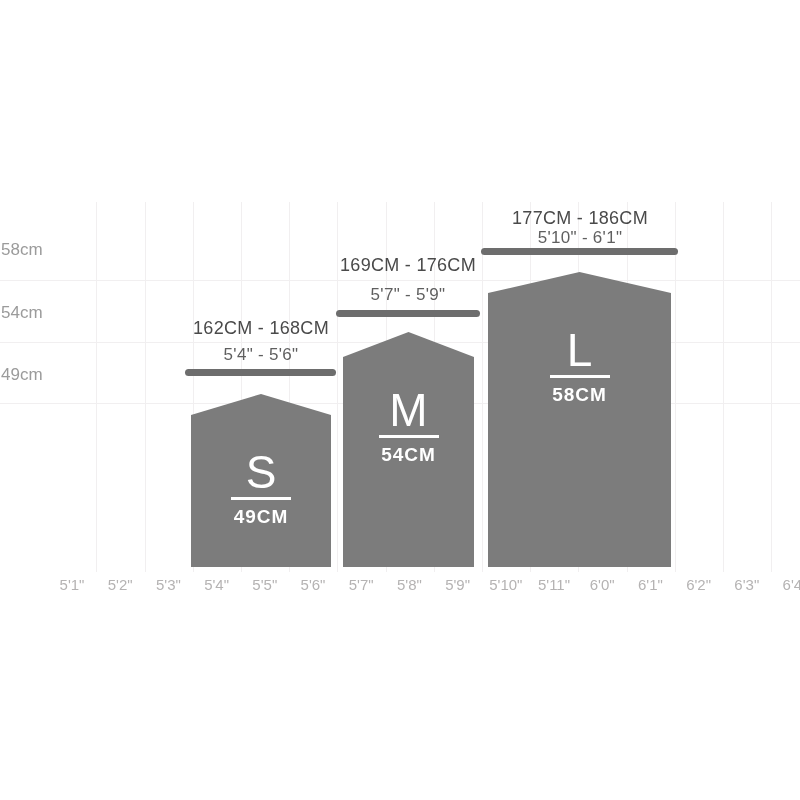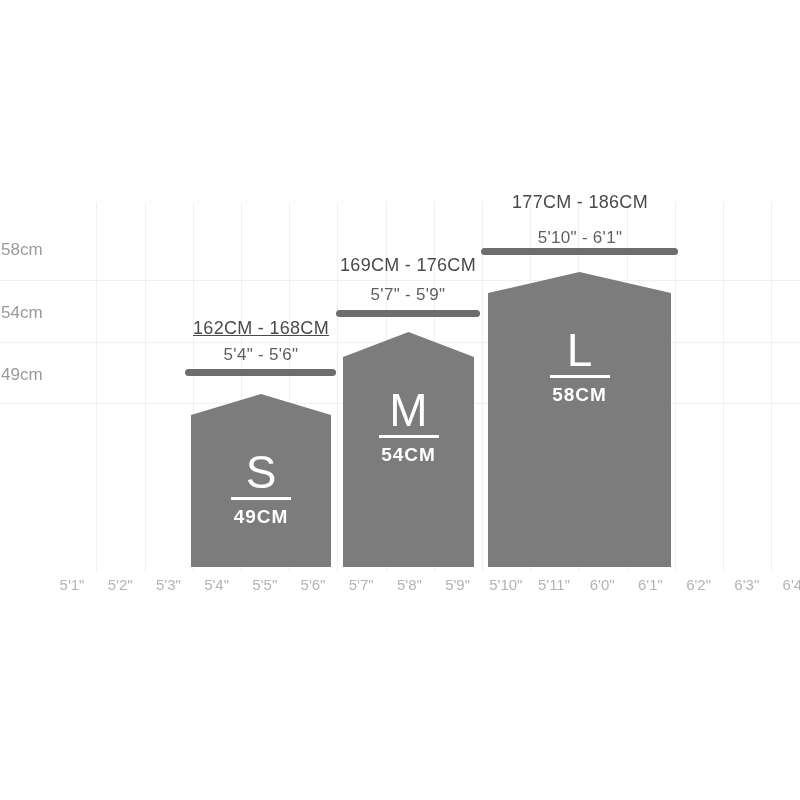--- a/index.html
+++ b/index.html
@@ -20,27 +20,27 @@
   .pent{position:absolute;background:#7c7c7c;
         clip-path:polygon(0 var(--peak),50% 0,100% var(--peak),100% 100%,0 100%);}
   .pent .letter{position:absolute;top:55px;left:0;width:100%;text-align:center;
         font-size:46px;line-height:46px;color:#ffffff;font-weight:400;}
   .pent .rule{position:absolute;top:103px;left:50%;margin-left:-30px;width:60px;
         height:3px;background:#ffffff;}
   .pent .framesize{position:absolute;top:112px;left:0;width:100%;text-align:center;
         font-size:19px;line-height:22px;color:#ffffff;font-weight:700;
         letter-spacing:1px;}
   
-  .s-metric{left:111px;top:317px;text-decoration:underline;} .s-imperial{left:111px;top:345px;}
+  .s-metric{left:111px;top:317px;} .s-imperial{left:111px;top:345px;}
   .s-range{left:185px;top:369px;width:151px;}
   .s-pent{left:191px;top:394px;width:140px;height:173px;--peak:21px;}
   .m-metric{left:258px;top:254px;} .m-imperial{left:258px;top:285px;}
   .m-range{left:336px;top:310px;width:144px;}
   .m-pent{left:343px;top:332px;width:131px;height:235px;--peak:25px;}
-  .l-metric{left:430px;top:191px;} .l-imperial{left:430px;top:228px;}
+  .l-metric{left:430px;top:207px;} .l-imperial{left:430px;top:228px;}
   .l-range{left:481px;top:248px;width:197px;}
   .l-pent{left:488px;top:272px;width:183px;height:295px;--peak:21px;}
 </style>
 </head>
 <body>
 
 <div class="chart">
 
   <div>
       <div class="vline" style="left: 96.4px;"></div>

